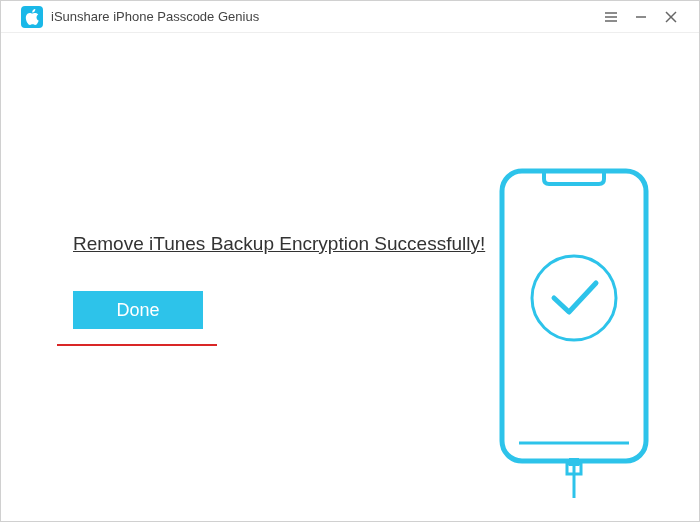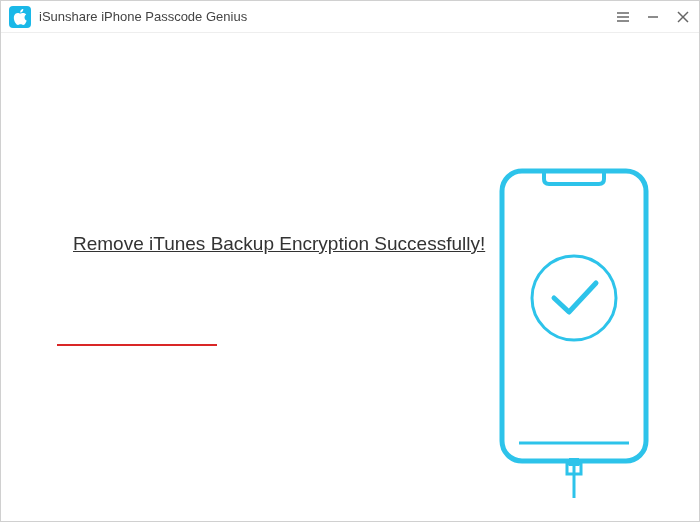--- a/index.html
+++ b/index.html
@@ -12,21 +12,21 @@
       background: #fff;
       width: 700px;
       height: 522px;
       border: 1px solid #d0d0d0;
       position: relative;
     }
     .titlebar {
       height: 32px;
       display: flex;
       align-items: center;
-      padding: 0 8px;
+      padding: 0 20px;
       border-bottom: 1px solid #eee;
     }
     .app-logo {
       width: 22px;
       height: 22px;
       background: #1ab8e8;
       border-radius: 4px;
       display: flex;
       align-items: center;
       justify-content: center;
@@ -123,20 +123,21 @@
       <svg width="12" height="12" viewBox="0 0 12 12" stroke="#666" stroke-width="1.5">
         <line x1="1" y1="1" x2="11" y2="11"></line>
         <line x1="11" y1="1" x2="1" y2="11"></line>
       </svg>
     </div>
   </div>
 </div>
 
 <div class="content">
   <div class="message">Remove iTunes Backup Encryption Successfully!</div>
+  <button class="done-btn">Done</button>
   <div class="underline"></div>
 
   <div class="phone-illustration">
     <svg width="150" height="330" viewBox="0 0 150 330">
 
       <rect x="3" y="3" width="144" height="290" rx="20" ry="20" fill="none" stroke="#2dc3ea" stroke-width="5"></rect>
 
       <path d="M 45 3 L 45 11 Q 45 16 50 16 L 100 16 Q 105 16 105 11 L 105 3" fill="none" stroke="#2dc3ea" stroke-width="4"></path>
 
       <line x1="20" y1="275" x2="130" y2="275" stroke="#2dc3ea" stroke-width="3"></line>

